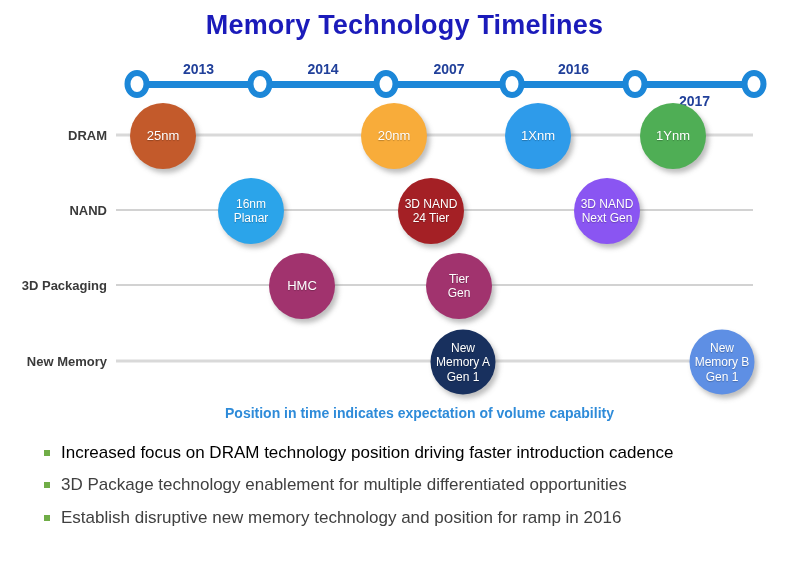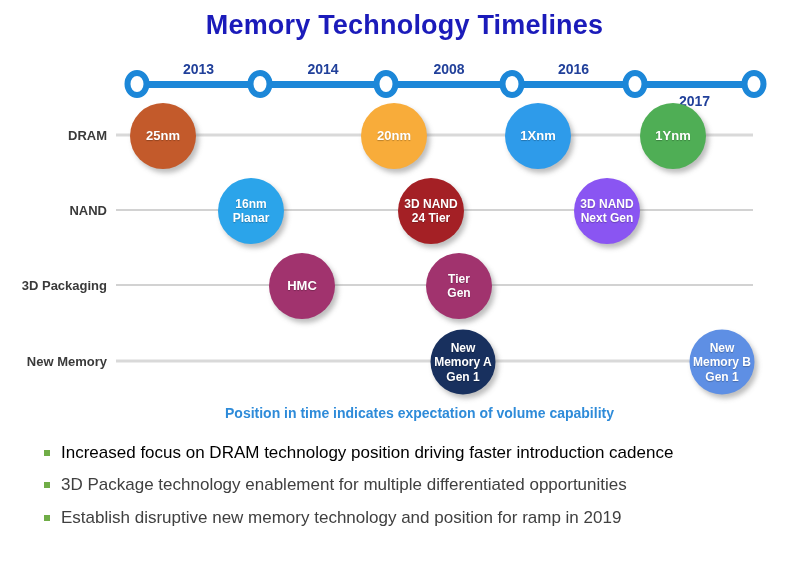--- a/index.html
+++ b/index.html
@@ -63,21 +63,21 @@
     width: 637px;
     transform: translateY(-50%);
   }
   .row-line.thick { height: 3px; background: #D9D9D9; }
   .row-line.thin  { height: 1px; background: #A6A6A6; }
   .milestone {
     position: absolute;
     transform: translate(-50%, -50%);
     border-radius: 50%;
     color: #ffffff;
-    font-weight: bold;
+    font-weight: normal;
     display: flex;
     flex-direction: column;
     align-items: center;
     justify-content: center;
     text-align: center;
     line-height: 1.18;
     box-shadow: 3px 4px 5px rgba(110,110,110,0.45);
     text-shadow: 0 1px 1px rgba(0,0,0,0.25);
   }
   .caption {
@@ -121,21 +121,21 @@
     <div class="timeline-bar" style="background: rgb(28, 135, 216);"></div>
 
   <div class="tnode" style="left: 137px; top: 84px; border: 6px solid rgb(28, 135, 216);"></div>
       <div class="tnode" style="left: 260px; top: 84px; border: 6px solid rgb(28, 135, 216);"></div>
       <div class="tnode" style="left: 386px; top: 84px; border: 6px solid rgb(28, 135, 216);"></div>
       <div class="tnode" style="left: 512px; top: 84px; border: 6px solid rgb(28, 135, 216);"></div>
       <div class="tnode" style="left: 635px; top: 84px; border: 6px solid rgb(28, 135, 216);"></div>
       <div class="tnode" style="left: 754px; top: 84px; border: 6px solid rgb(28, 135, 216);"></div>
       <div class="tyear" style="left: 198.5px; top: 77px; color: rgb(33, 64, 154);">2013</div>
       <div class="tyear" style="left: 323px; top: 77px; color: rgb(33, 64, 154);">2014</div>
-      <div class="tyear" style="left: 449px; top: 77px; color: rgb(33, 64, 154);">2008</div>
+      <div class="tyear" style="left: 449px; top: 77px; color: rgb(33, 64, 154);">2007</div>
       <div class="tyear" style="left: 573.5px; top: 77px; color: rgb(33, 64, 154);">2016</div>
       <div class="tyear" style="left: 694.5px; top: 77px; color: rgb(33, 64, 154); margin-top: 32px;">2017</div>
     </div>
 
   <div>
 
   <div class="row-label" style="top: 135px;">DRAM</div>
       <div class="row-line thick" style="top: 135px;"></div>
       <div class="milestone" style="left: 163px; top: 136px; width: 66px; height: 66px; background: rgb(195, 90, 43); font-size: 13px;">
         <span>25nm</span>
@@ -185,15 +185,15 @@
         <span>Gen 1</span>
       </div>
     </div>
 
   <div class="caption" style="color: rgb(46, 139, 217);">Position in time indicates expectation of volume capability</div>
 
   <div class="bullets">
 
   <div class="bullet-item" style="color: #000000;"><span class="bullet-marker" style="background: rgb(112, 173, 71);"></span><span>Increased focus on DRAM technology position driving faster introduction cadence</span></div>
       <div class="bullet-item" style="color: rgb(64, 64, 64);"><span class="bullet-marker" style="background: rgb(112, 173, 71);"></span><span>3D Package technology enablement for multiple differentiated opportunities</span></div>
-      <div class="bullet-item" style="color: rgb(64, 64, 64);"><span class="bullet-marker" style="background: rgb(112, 173, 71);"></span><span>Establish disruptive new memory technology and position for ramp in 2019</span></div>
+      <div class="bullet-item" style="color: rgb(64, 64, 64);"><span class="bullet-marker" style="background: rgb(112, 173, 71);"></span><span>Establish disruptive new memory technology and position for ramp in 2016</span></div>
     </div>
 </div>
 
 </body></html>

